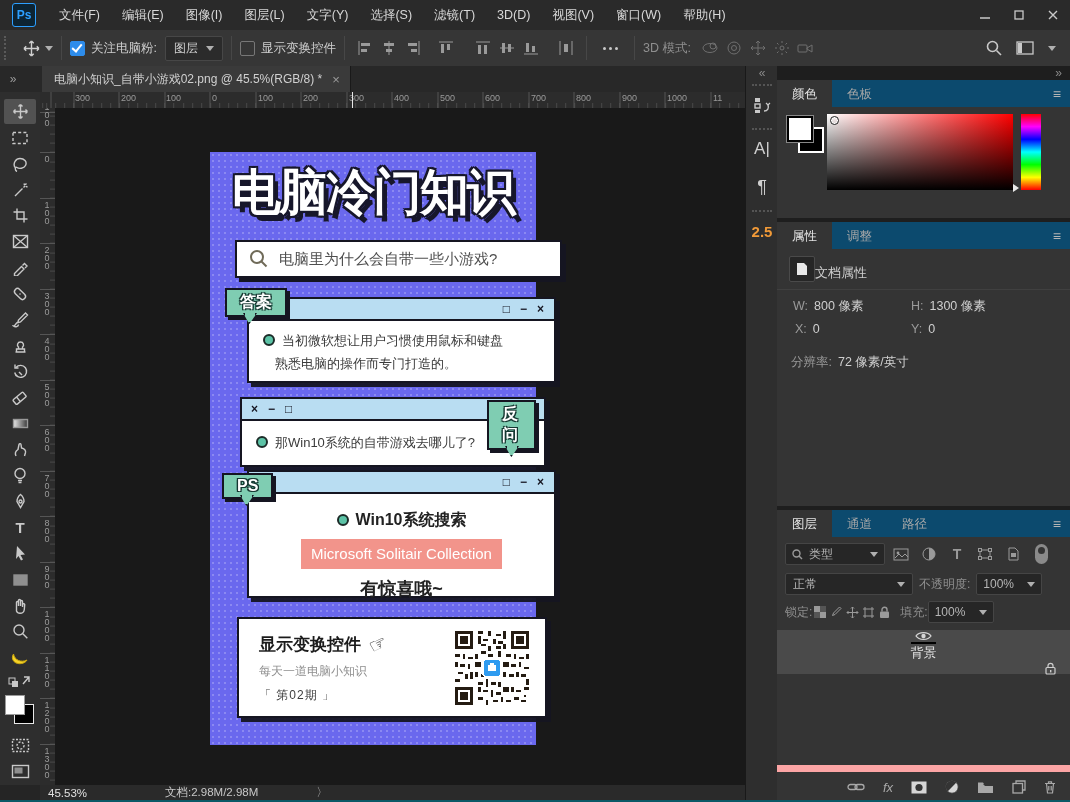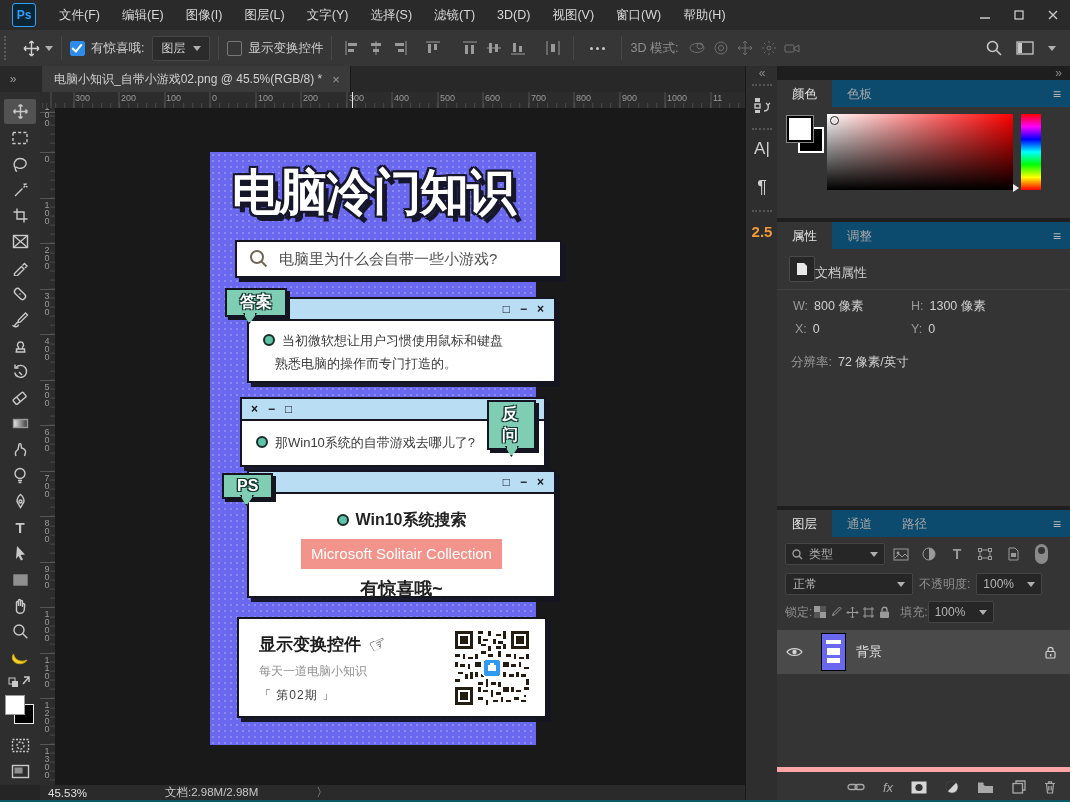--- a/index.html
+++ b/index.html
@@ -138,31 +138,31 @@
   .huesl{position:absolute;left:236px;top:104px;width:0;height:0;border-top:4px solid transparent;
      border-bottom:4px solid transparent;border-left:6px solid #e8e8e8;}
 
   
   .docicon{width:24px;height:24px;background:#262626;border:1px solid #4a4a4a;border-radius:2px;
      display:flex;align-items:center;justify-content:center;}
   .prow{position:absolute;font-size:12.5px;color:#9a9a9a;}
   .prow b{color:#cfcfcf;font-weight:400;margin-left:6px;}
 
   
-  .lrow{position:absolute;left:0;right:0;display:flex;align-items:center;}
+  .lrow{position:absolute;left:0;right:0;display:flex;align-items:center;flex-direction:column;}
   .lsel{background:#4a4a4a;}
   .fico{width:24px;height:20px;display:flex;align-items:center;justify-content:center;color:#9a9a9a;}
   .pill{width:13px;height:20px;background:#8a8a8a;border-radius:7px;position:relative;}
   .pill:after{content:"";position:absolute;left:3px;top:3px;width:7px;height:7px;border-radius:50%;background:#343434;}
   .thumb{width:23px;height:36px;background:#6a68ee;border:1px solid #000;margin:0 10px;
      background-image:linear-gradient(#fff 0 0),linear-gradient(#fff 0 0),linear-gradient(#fff 0 0);
      background-size:15px 4px,13px 7px,13px 5px;background-position:4px 6px,5px 14px,5px 24px;
      background-repeat:no-repeat;}
   .bbar{position:absolute;left:0;right:0;bottom:0;height:30px;background:#343434;
-        border-top:5px solid #fca5a5;display:flex;align-items:center;justify-content:flex-end;
+        border-top:7px solid #fca5a5;display:flex;align-items:center;justify-content:flex-end;
         gap:18px;padding-right:14px;color:#a8a8a8;}
 
   
   .statusbar{position:absolute;left:40px;bottom:2px;width:705px;height:15px;background:#2a2a2a;
      display:flex;align-items:center;font-size:11.5px;color:#c8c8c8;}
   .cornerblk{position:absolute;left:0;bottom:2px;width:40px;height:15px;background:#252525;}
   .bottomline{position:absolute;left:0;right:0;bottom:0;height:2px;background:#0b5967;}
 </style>
 </head>
 <body>
@@ -212,21 +212,21 @@
   <div class="optionsbar">
     <div class="grip"></div>
     <div class="aico" style="margin-left:8px">
       <svg width="17" height="17" fill="none" stroke="#d0d0d0" stroke-width="1.4">
           <path d="M8.5 1v15M1 8.5h15M8.5 1l-2.2 2.2M8.5 1l2.2 2.2M8.5 16l-2.2-2.2M8.5 16l2.2-2.2M1 8.5l2.2-2.2M1 8.5l2.2 2.2M16 8.5l-2.2-2.2M16 8.5l-2.2 2.2"></path>
         </svg>
     </div>
     <div class="chev" style="margin-left:2px"></div>
     <div class="obsep"></div>
     <span class="checkbox on"></span>
-    <span class="obl">有惊喜哦:</span>
+    <span class="obl">关注电脑粉:</span>
     <div class="dropdown" style="margin-left:8px">
       <span>图层</span>
       <span class="chev"></span>
     </div>
     <div class="obsep"></div>
     <span class="checkbox"></span>
     <span class="obl">显示变换控件</span>
     <div class="obsep"></div>
     <div class="aico">
         <svg width="14" height="14">

